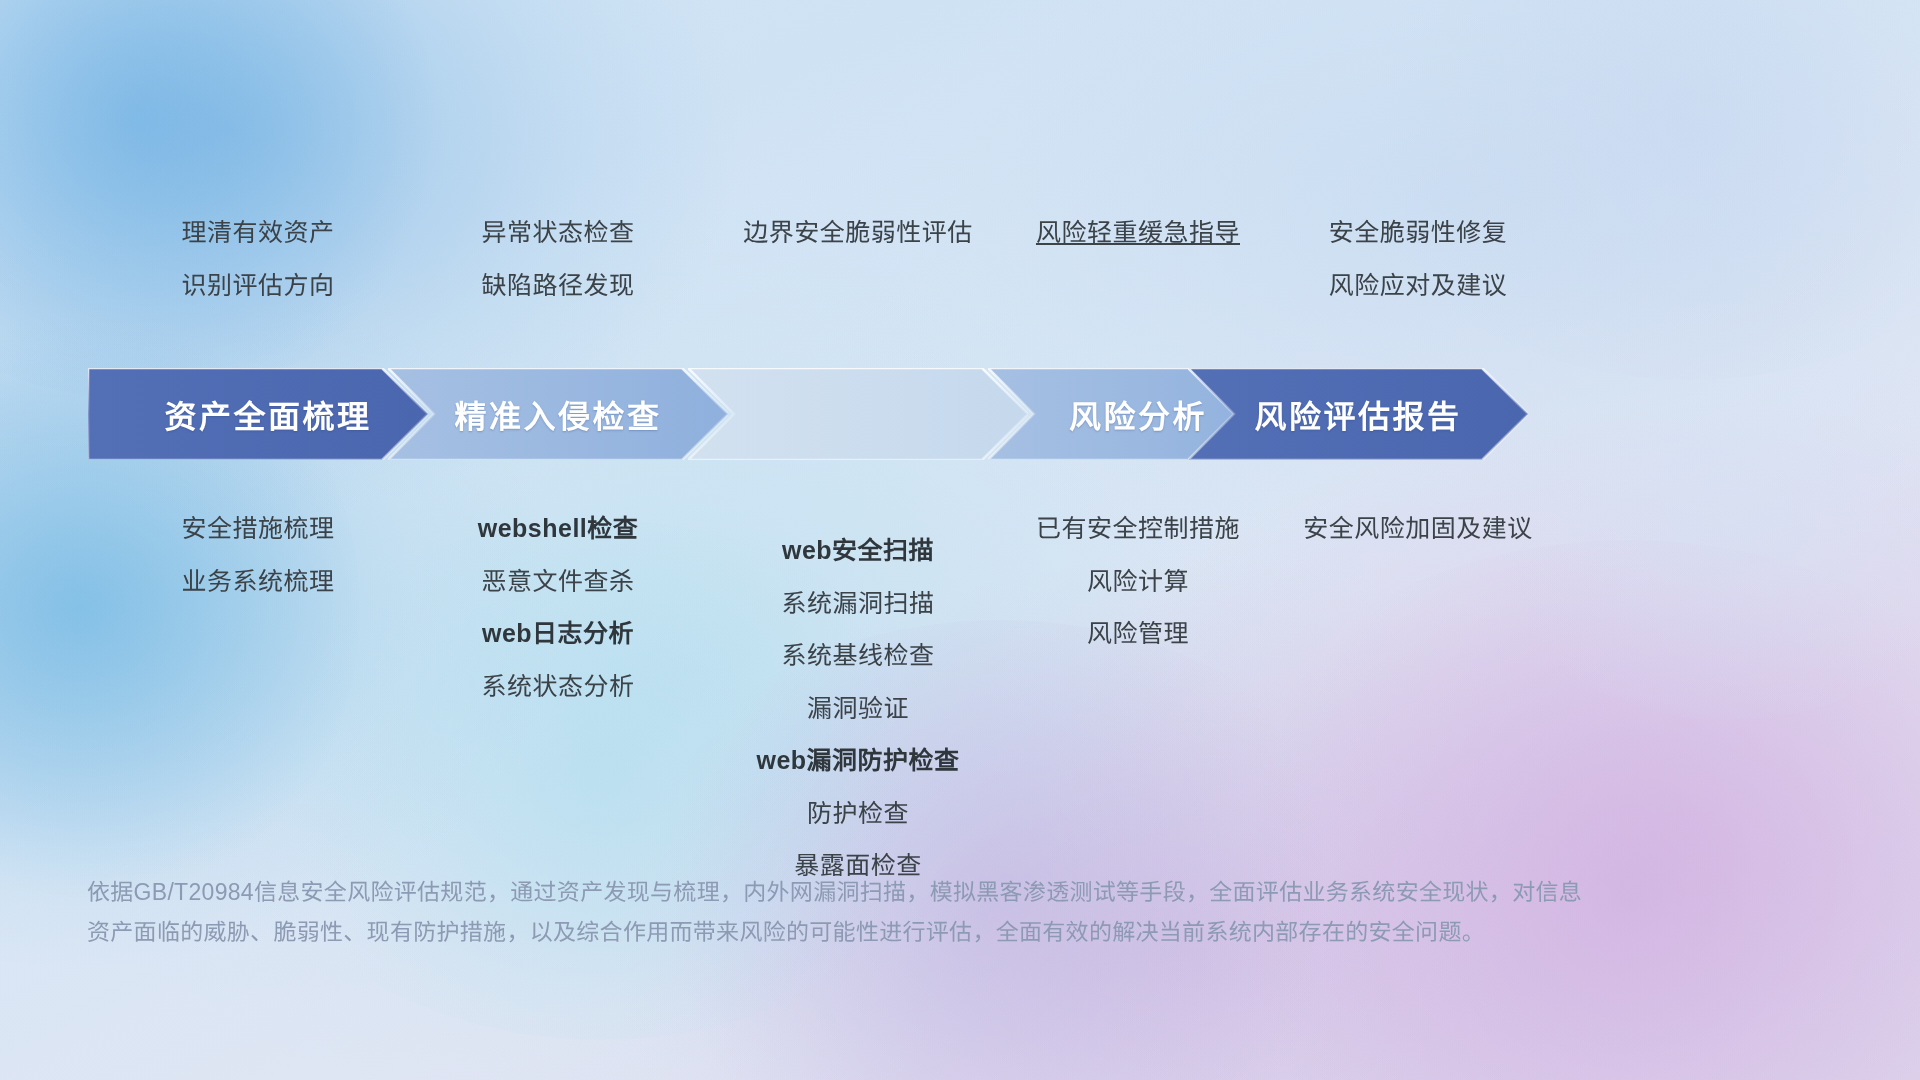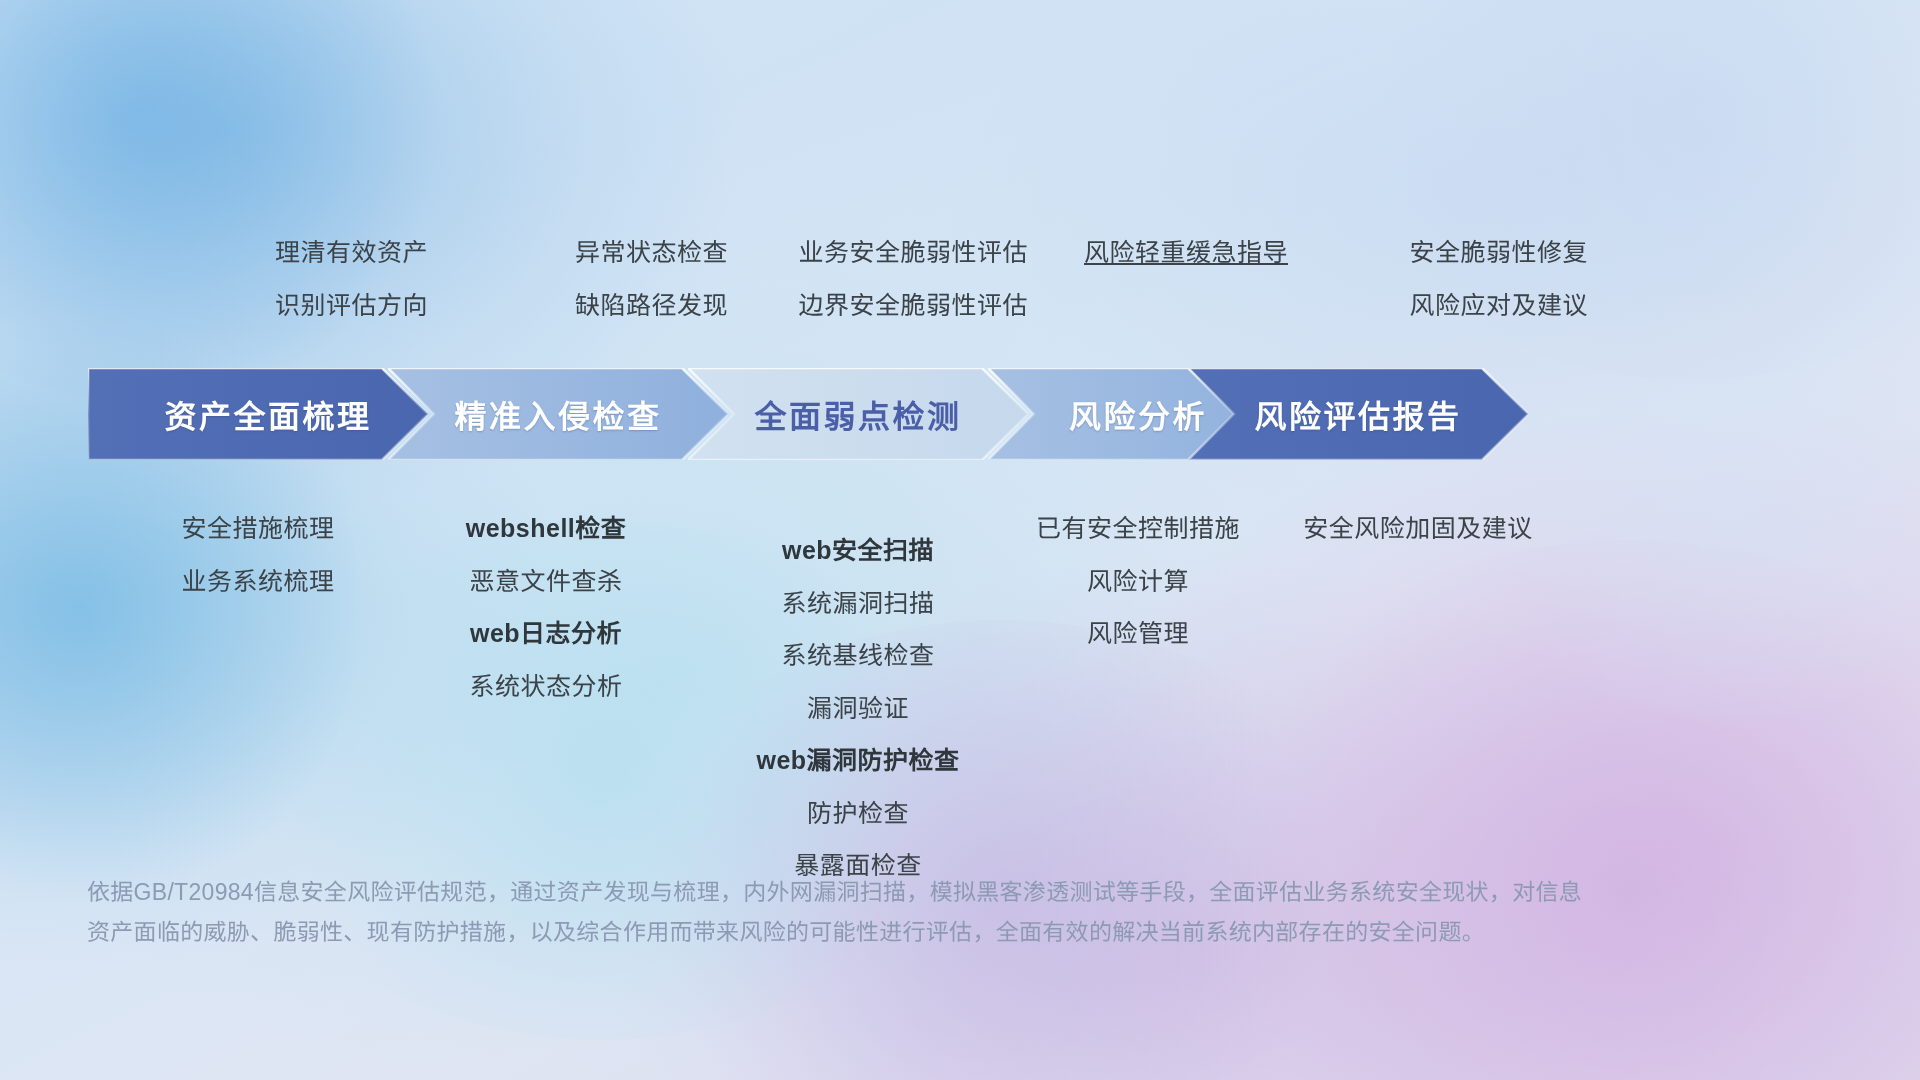--- a/index.html
+++ b/index.html
@@ -48,21 +48,21 @@
   .blob-7 { left: 1470px;  top: 300px;   width: 520px; height: 420px;
     background: radial-gradient(circle, rgba(212,226,244,0.55) 0%, rgba(212,226,244,0) 70%); }
 
   
   .col-top, .col-bottom {
     position: absolute;
     text-align: center;
     color: #3c4349;
     line-height: 1.62;
   }
-  .col-top    { top: 232px; text-align: right; }
+  .col-top    { top: 212px; }
   .col-bottom { top: 508px; }
 
   .cap {
     font-size: 25px;
     letter-spacing: 0.5px;
     white-space: nowrap;
     color: #3b4248;
     margin-bottom: 12px;
   }
   .cap:last-child { margin-bottom: 0; }
@@ -130,21 +130,20 @@
   <div id="top-captions">
       <div class="col-top" style="left: 88px; width: 340px;">
         <div class="cap">理清有效资产</div>
         <div class="cap">识别评估方向</div>
       </div>
       <div class="col-top" style="left: 388px; width: 340px;">
         <div class="cap">异常状态检查</div>
         <div class="cap">缺陷路径发现</div>
       </div>
       <div class="col-top" style="left: 688px; width: 340px;">
-        <div class="cap">业务安全脆弱性评估</div>
         <div class="cap">边界安全脆弱性评估</div>
       </div>
       <div class="col-top" style="left: 988px; width: 300px; text-decoration: underline;">
         <div class="cap">风险轻重缓急指导</div>
       </div>
       <div class="col-top" style="left: 1248px; width: 340px;">
         <div class="cap">安全脆弱性修复</div>
         <div class="cap">风险应对及建议</div>
       </div>
     </div>
@@ -201,21 +200,20 @@
               <linearGradient id="grad2e" x1="0" y1="0" x2="0" y2="1">
                 <stop offset="0%" stop-color="#ffffff" stop-opacity="0.85"></stop>
                 <stop offset="50%" stop-color="#ffffff" stop-opacity="0.25"></stop>
                 <stop offset="100%" stop-color="#ffffff" stop-opacity="0.55"></stop>
               </linearGradient>
             </defs>
             <path d="M0,0 L294,0 L340,46 L294,92 L0,92 L46,46 Z" fill="url(#grad2)"></path>
             <path d="M0,0 L294,0 L340,46 L294,92 L0,92 L46,46 Z" fill="none" stroke="url(#grad2e)" stroke-width="2.5"></path>
           </svg>
         </div>
-        <span class="label" style="color: rgb(74, 95, 168);">全面弱点检测</span>
       </div>
       <div class="chev" style="left: 988px; width: 300px;">
         <div class="shape">
           <svg viewBox="0 0 300 92" preserveAspectRatio="none">
             <defs>
               <linearGradient id="grad3" x1="0" y1="0" x2="1" y2="0">
                 <stop offset="0%" stop-color="#a6c0e3"></stop>
                 <stop offset="100%" stop-color="#8fb0dd"></stop>
               </linearGradient>
               <linearGradient id="grad3e" x1="0" y1="0" x2="0" y2="1">
@@ -250,21 +248,21 @@
         </div>
         <span class="label" style="color: rgb(255, 255, 255); text-shadow: rgba(40, 60, 110, 0.28) 0px 1px 2px;">风险评估报告</span>
       </div>
     </div>
 
   <div id="bottom-captions">
       <div class="col-bottom" style="left: 68px; width: 380px;">
         <div class="cap">安全措施梳理</div>
         <div class="cap">业务系统梳理</div>
       </div>
-      <div class="col-bottom" style="left: 356px; width: 380px; text-align: center;">
+      <div class="col-bottom" style="left: 368px; width: 380px; text-align: center;">
         <div class="cap em">webshell检查</div>
         <div class="cap">恶意文件查杀</div>
         <div class="cap em">web日志分析</div>
         <div class="cap">系统状态分析</div>
       </div>
       <div class="col-bottom" style="left: 668px; width: 380px; margin-top: 22px;">
         <div class="cap em">web安全扫描</div>
         <div class="cap">系统漏洞扫描</div>
         <div class="cap">系统基线检查</div>
         <div class="cap">漏洞验证</div>

